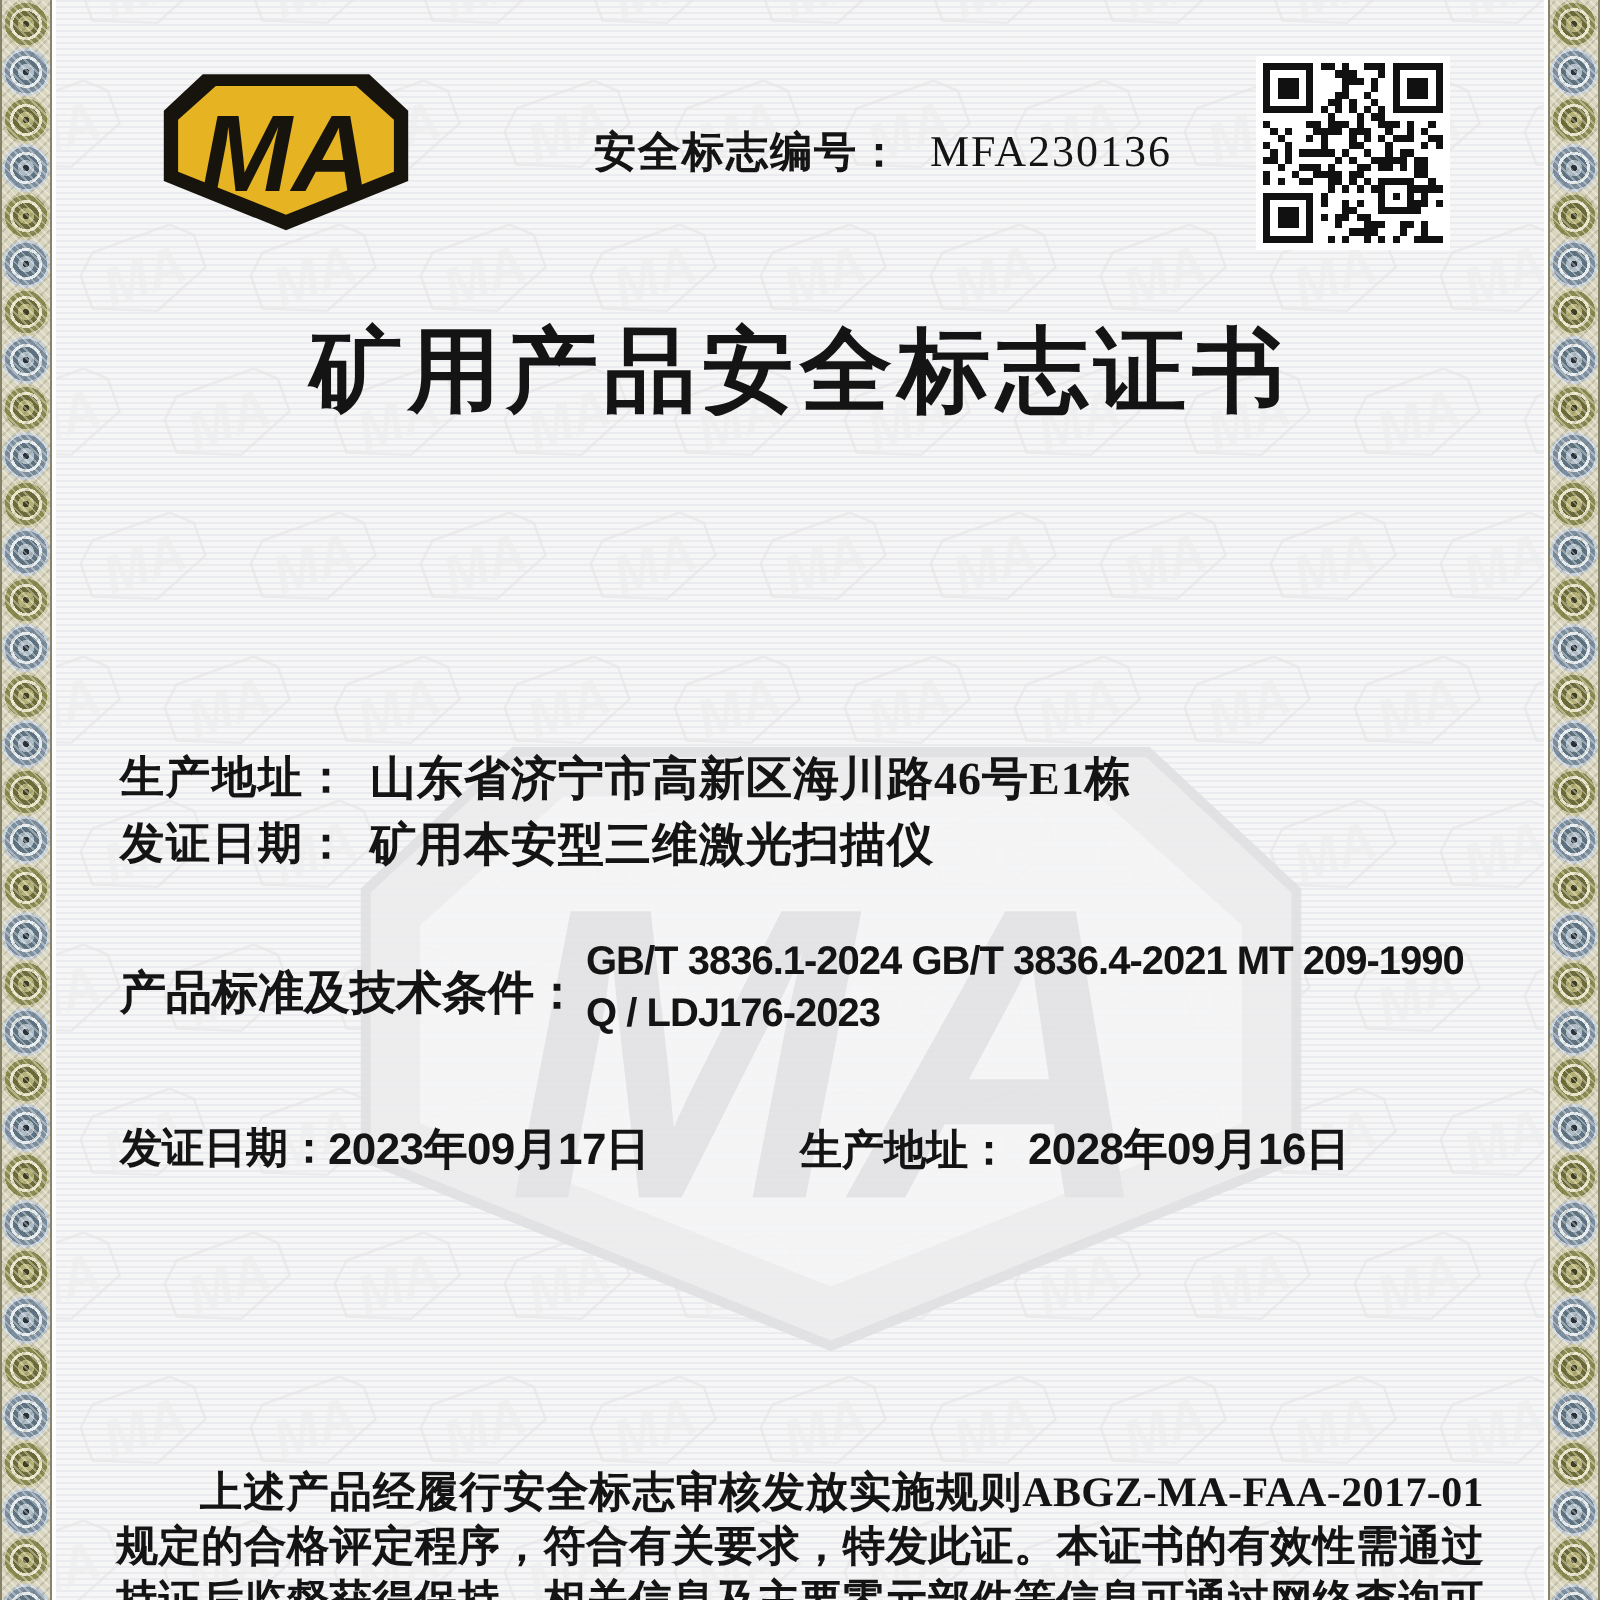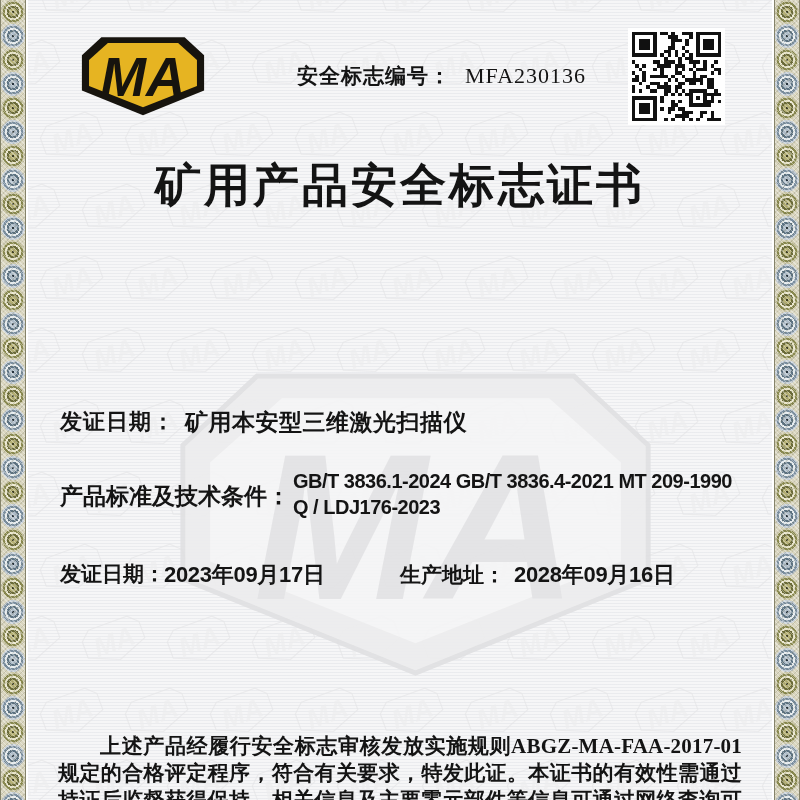--- a/index.html
+++ b/index.html
@@ -1026,20 +1026,23 @@
           <rect x="25" y="25" width="1" height="1"></rect>
         </g>
       </svg>
     </div>
 
   <h1 class="title">矿用产品安全标志证书</h1>
 
 
 
 
+  <div class="row" style="top:374px">
+    <span class="lbl">生产地址：</span><span class="val">山东省济宁市高新区海川路46号E1栋</span>
+  </div>
 
   <div class="row" style="top:407px">
     <span class="lbl">发证日期：</span><span class="val">矿用本安型三维激光扫描仪</span>
   </div>
 
 
   <div class="row row-standards" style="top:468px">
     <span class="lbl">产品标准及技术条件：</span><span class="val">GB/T 3836.1-2024 GB/T 3836.4-2021 MT 209-1990 Q / LDJ176-2023</span>
   </div>
 

